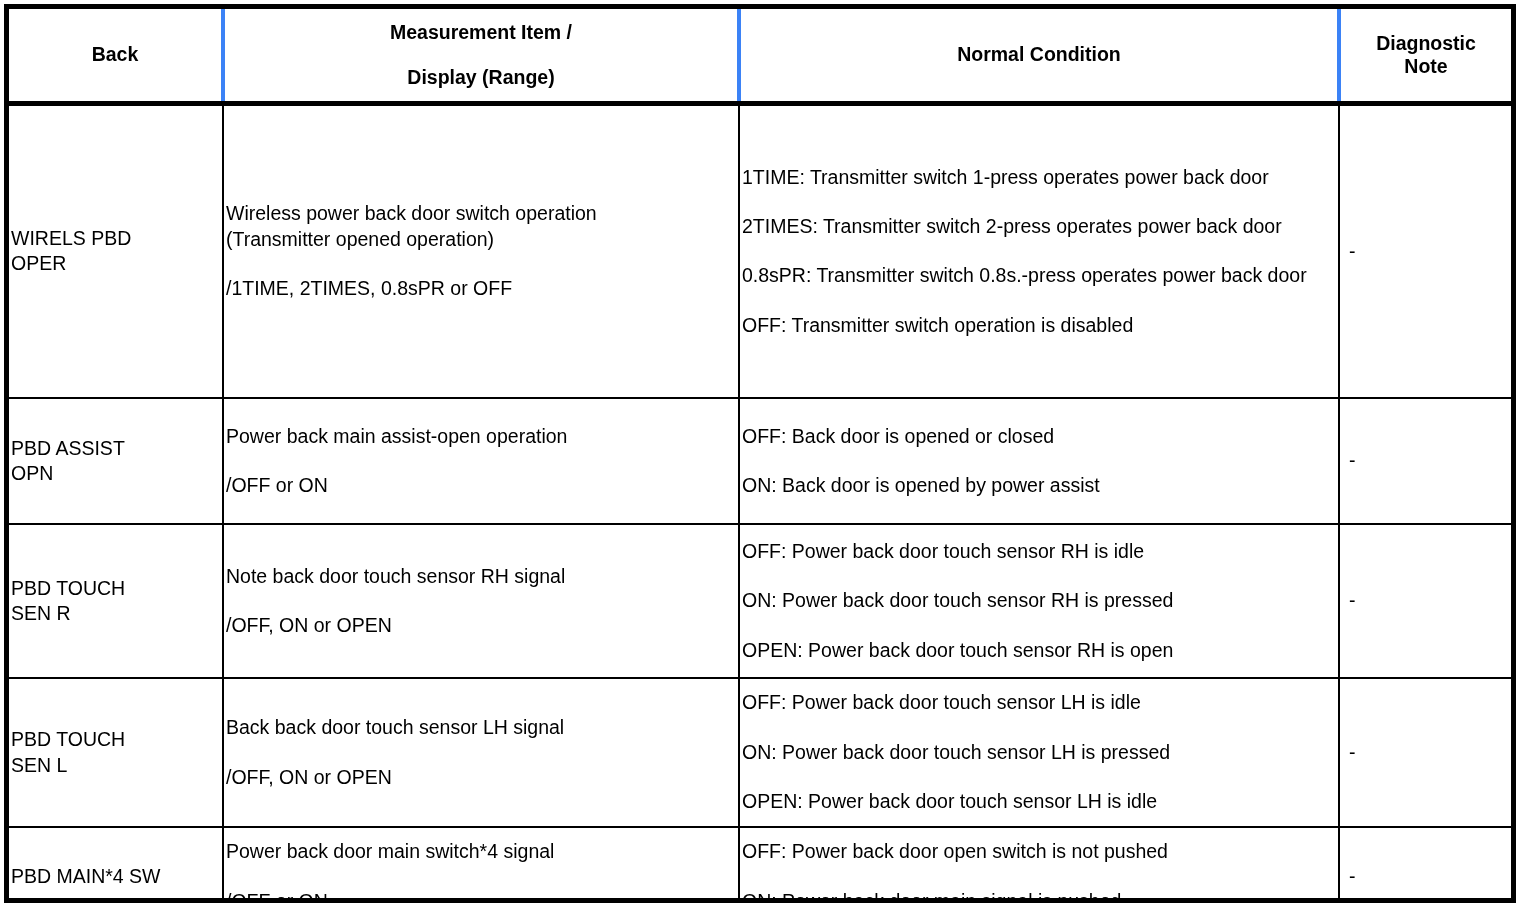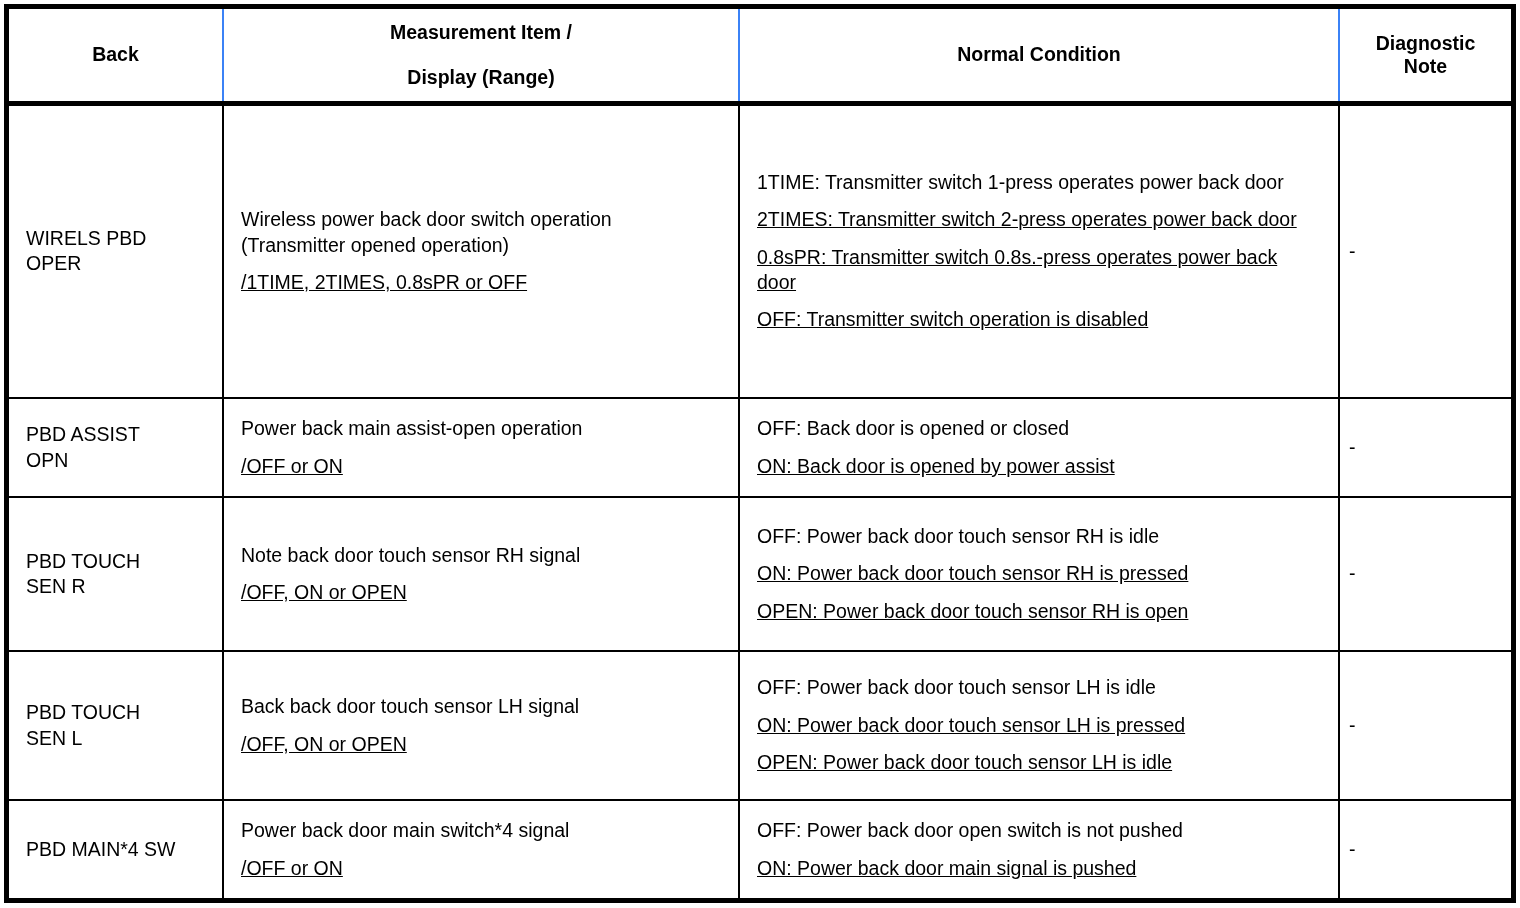--- a/index.html
+++ b/index.html
@@ -34,21 +34,21 @@
     width: 1502px;
     background: #fff;
   }
 
   col.c-item     { width: 214px; }
   col.c-meas     { width: 516px; }
   col.c-cond     { width: 600px; }
   col.c-note     { width: 172px; }
 
   thead th {
-    border-right: 2px solid #3b82f6;
+    border-right: 4px solid #3b82f6;
     border-bottom: 5px solid #000;
     text-align: center;
     vertical-align: middle;
     font-weight: bold;
     font-size: 19.5px;
     line-height: 1.18;
     padding: 6px 8px;
     height: 94px;
     box-sizing: border-box;
   }
@@ -57,38 +57,38 @@
   thead th .hline { display: block; }
   thead th .gap { display: block; height: 22px; }
 
   tbody td {
     border-right: 2px solid #000;
     border-bottom: 2px solid #000;
     vertical-align: middle;
     text-align: left;
     font-size: 19.5px;
     line-height: 1.30;
-    padding: 4px 17px;
+    padding: 4px 2px;
     box-sizing: border-box;
     word-wrap: break-word;
   }
   tbody td.last { border-right: none; }
   tbody tr.last-row td { border-bottom: none; }
 
   tbody td.note-cell {
     padding-left: 9px;
   }
 
   .line { display: block; }
   .para { display: block; }
-  .para + .para { margin-top: 12px; text-decoration: underline; }
+  .para + .para { margin-top: 24px; }
 
   
   tr.r1 { height: 295px; }
-  tr.r2 { height: 99px; }
+  tr.r2 { height: 126px; }
   tr.r3 { height: 154px; }
   tr.r4 { height: 149px; }
   tr.r5 { height: 98px; }
 </style>
 </head>
 <body>
 
 <div class="table-wrap">
   <table class="spec-table">
     <colgroup>

